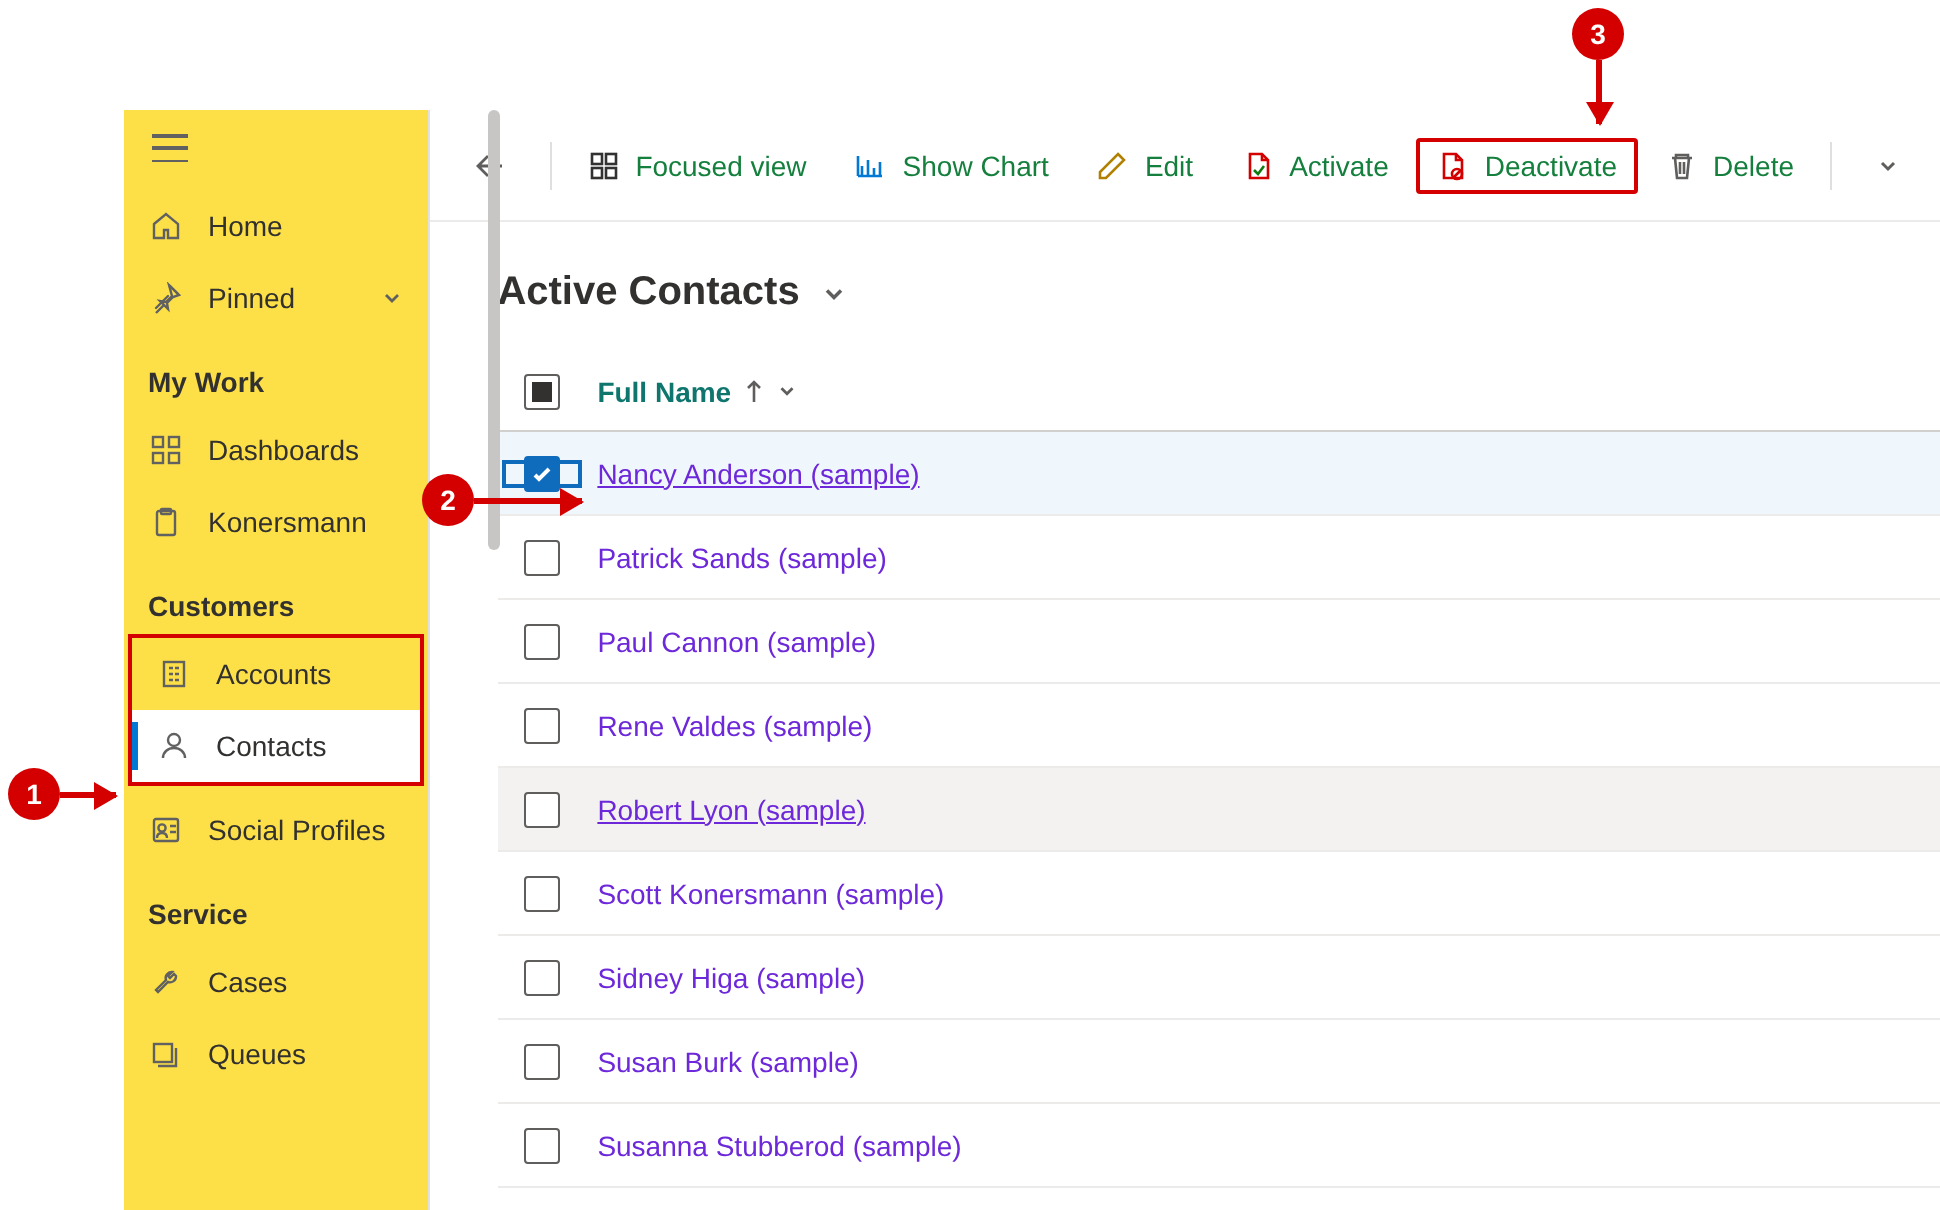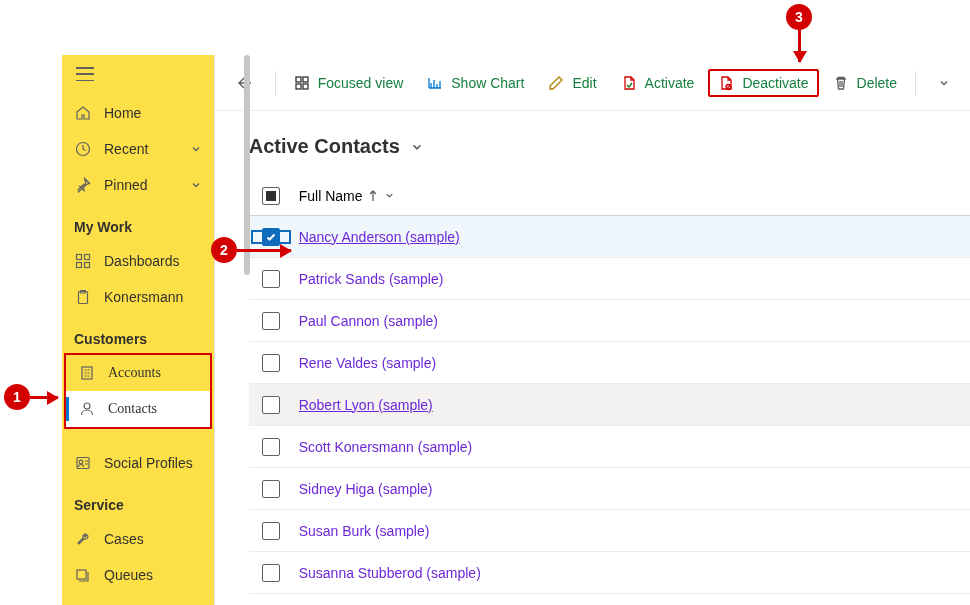--- a/index.html
+++ b/index.html
@@ -8,39 +8,39 @@
 .sidebar { width: 187px; background: #fde047; border-right: 1px solid #e1e1e1; display: flex; flex-direction: column; padding-top: 8px; height: 550px; }
 .hamburger { width: 18px; height: 14px; margin: 4px 0 14px 14px; display: flex; flex-direction: column; justify-content: space-between; cursor: pointer; }
 .hamburger span { display: block; height: 1.5px; background: #616161; }
 .nav-item { display: flex; align-items: center; height: 36px; padding: 0 12px; cursor: pointer; position: relative; }
 .nav-item .icon { width: 18px; height: 18px; display: flex; align-items: center; justify-content: center; margin-right: 12px; color: #616161; }
 .nav-item .chev { margin-left: auto; color: #616161; }
 .nav-item.active { background: #fff; }
 .nav-item.active::before { content: ""; position: absolute; left: 0; top: 6px; bottom: 6px; width: 3px; background: #0078d4; }
 .section-header { font-weight: 600; padding: 16px 12px 8px 12px; font-size: 14px; color: #323130; }
 .outline-red { border: 2.5px solid #d40000; }
-.sidebar-group-box { margin: -2px 2px 16px 2px; font-family: Liberation Serif, serif; }
+.sidebar-group-box { margin: -2px 2px 4px 2px; }
 .scroll-ind { position: absolute; left: 244px; top: 55px; width: 6px; height: 220px; background: #c8c6c4; border-radius: 3px; }
 .main { flex: 1; display: flex; flex-direction: column; }
 .toolbar { height: 56px; border-bottom: 1px solid #edebe9; display: flex; align-items: center; padding: 0 10px 0 14px; gap: 4px; }
 .tbtn { display: flex; align-items: center; gap: 8px; padding: 6px 10px; cursor: pointer; border-radius: 2px; font-size: 14px; color: #15803d; white-space: nowrap; }
 .tbtn .ticon { width: 16px; height: 16px; display: flex; align-items: center; justify-content: center; }
 .backbtn { padding: 6px 8px; margin-right: 6px; }
 .divider-v { width: 1px; height: 24px; background: #e1dfdd; margin: 0 4px; }
 .toolbar .more { margin-left: 4px; }
 .view-header { display: flex; align-items: center; gap: 10px; padding: 24px 0 18px 34px; }
 .view-title { font-size: 20px; font-weight: 600; }
 .table { padding-left: 34px; }
 .thead, .trow { display: flex; align-items: center; height: 42px; border-bottom: 1px solid #edebe9; }
 .thead { border-bottom: 1px solid #d2d0ce; height: 40px; }
 .cell-chk { width: 44px; display: flex; align-items: center; justify-content: center; }
 .cell-name { flex: 1; padding-left: 6px; }
 .cell-name a { color: #6d28d9; text-decoration: none; cursor: pointer; }
 .cell-name a.ul { text-decoration: underline; }
-.thead .cell-name { font-weight: 400; color: #000000; display: flex; align-items: center; gap: 6px; }
+.thead .cell-name { font-weight: 700; color: #0f766e; display: flex; align-items: center; gap: 6px; }
 .chkbox { width: 18px; height: 18px; border: 1px solid #605e5c; border-radius: 2px; background: #fff; display: flex; align-items: center; justify-content: center; }
 .chkbox.indet::after { content: ""; width: 10px; height: 10px; background: #323130; }
 .chkbox.checked { background: #0f6cbd; border-color: #0f6cbd; }
 .chkbox.checked svg { stroke: #fff; }
 .trow.row-hover { background: #f3f2f1; }
 .trow.row-selected { background: #eff6fc; }
 .trow.row-selected .cell-chk { outline: 2px solid #0f6cbd; outline-offset: -4px; border-radius: 2px; }
 .callout { position: absolute; width: 26px; height: 26px; background: #d40000; border-radius: 50%; color: #fff; font-weight: 700; display: flex; align-items: center; justify-content: center; font-size: 14px; z-index: 50; }
 .arrow-h { position: absolute; height: 3px; background: #d40000; z-index: 49; }
 .arrow-h::after { content: ""; position: absolute; right: -1px; top: -5.5px; border-left: 12px solid #d40000; border-top: 7px solid transparent; border-bottom: 7px solid transparent; }
@@ -65,34 +65,20 @@
       <span class="icon">
         <svg width="16" height="16" viewBox="0 0 16 16" fill="none" stroke="currentColor" stroke-width="1.2">
             <path d="M2 7l6-5 6 5v7H9v-4H7v4H2z"></path>
           </svg>
       </span>
       <span>Home</span>
     </div>
     <div class="nav-item">
       <span class="icon">
         <svg width="16" height="16" viewBox="0 0 16 16" fill="none" stroke="currentColor" stroke-width="1.2">
-            <circle cx="8" cy="8" r="6.5"></circle>
-            <path d="M8 4v4l2.5 1.5"></path>
-          </svg>
-      </span>
-      <span>Recent</span>
-      <span class="chev">
-        <svg width="12" height="12" viewBox="0 0 12 12" fill="none" stroke="currentColor" stroke-width="1.4">
-            <path d="M3 4.5l3 3 3-3"></path>
-          </svg>
-      </span>
-    </div>
-    <div class="nav-item">
-      <span class="icon">
-        <svg width="16" height="16" viewBox="0 0 16 16" fill="none" stroke="currentColor" stroke-width="1.2">
             <path d="M9.5 1.5l5 5-3 1-3 3 .5 3-2-2-4 4 4-4-2-2 3 .5 3-3z" transform="rotate(0 8 8)"></path>
             <path d="M10 2l4 4M9 7l-5 5M6 10l-3 3" stroke-linecap="round"></path>
           </svg>
       </span>
       <span>Pinned</span>
       <span class="chev">
         <svg width="12" height="12" viewBox="0 0 12 12" fill="none" stroke="currentColor" stroke-width="1.4">
             <path d="M3 4.5l3 3 3-3"></path>
           </svg>
       </span>

